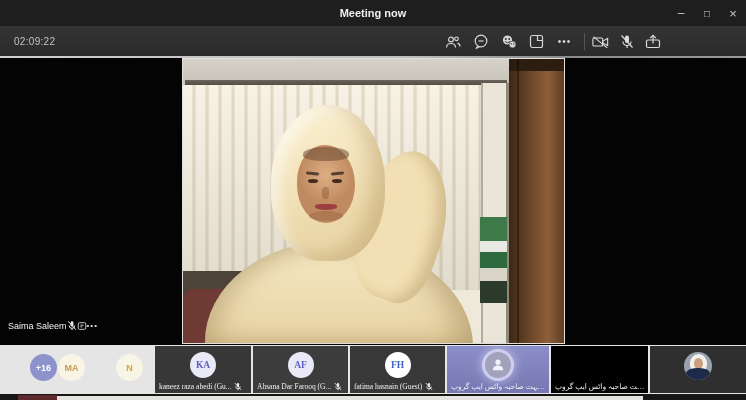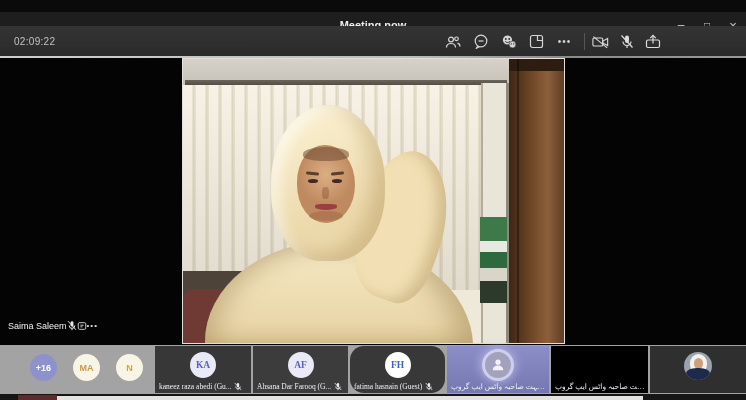--- a/index.html
+++ b/index.html
@@ -1,21 +1,21 @@
 <!DOCTYPE html>
 <html><head>
 <meta charset="utf-8">
 <style>
   html,body{margin:0;padding:0;background:#000;}
   *{box-sizing:border-box;}
   .window{position:relative;width:746px;height:400px;background:#0a0a0a;overflow:hidden;
           font-family:"Liberation Sans", sans-serif;-webkit-font-smoothing:antialiased;}
 
   
-  .titlebar{position:absolute;left:0;top:0;width:746px;height:26px;background:#1f1e1e;margin-top:12px;}
+  .titlebar{position:absolute;left:0;top:0;width:746px;height:26px;background:#1f1e1e;}
   .title{position:absolute;left:0;right:0;top:0;height:26px;line-height:26px;text-align:center;
          color:#efefef;font-size:11px;font-weight:700;}
   .winctl{position:absolute;top:0;height:26px;width:26px;color:#c9c9c9;font-size:12px;
           display:flex;align-items:center;justify-content:center;cursor:default;}
   .winctl.min{right:52px;} .winctl.max{right:26px;font-size:10px;} .winctl.close{right:0;font-size:13px;}
 
   
   .toolbar{position:absolute;left:0;top:26px;width:746px;height:31px;
            background:linear-gradient(#353434,#2b2a2a);padding-left:27px;}
   .timer{position:absolute;left:14px;top:0;height:31px;line-height:31px;color:#c3c3c3;font-size:10px;letter-spacing:.3px;}
@@ -84,31 +84,31 @@
   .face .lips{position:absolute;left:18px;top:59px;width:22px;height:6px;background:#9c3f41;
               border-radius:30% 30% 55% 55%;}
   .face .chin-sh{position:absolute;left:12px;top:66px;width:34px;height:10px;background:rgba(120,70,40,.25);
                  border-radius:50%;}
 
   .speaker-label{position:absolute;left:8px;top:262px;display:flex;align-items:center;gap:0;}
   .speaker-name{color:#f2f2f2;font-size:9px;}
   .lbl-dots{color:#ddd;font-size:8px;letter-spacing:1px;}
 
   
-  .filmstrip{position:absolute;left:0;top:345px;width:746px;height:49px;background:#a3a3a3;}
+  .filmstrip{position:absolute;left:0;top:345px;width:746px;height:49px;background:#e5e5e5;}
   .circ{position:absolute;top:9px;width:27px;height:27px;border-radius:50%;display:flex;align-items:center;
         justify-content:center;font-size:9px;font-weight:700;}
   .c-overflow{left:30px;background:#8d92cc;color:#fff;}
-  .c-ma{left:73px;background:#f8f4e6;color:#c99a4e;}
+  .c-ma{left:58px;background:#f8f4e6;color:#c99a4e;}
   .c-n{left:116px;background:#f8f4e6;color:#d1a928;}
 
   .tile{position:absolute;top:1px;height:47px;font-family:Liberation Serif, serif;}
   .t-ka{left:155px;width:96px;background:#373737;}
   .t-af{left:253px;width:95px;background:#3c3c3c;}
-  .t-fh{left:350px;width:95px;background:#383838;border-radius:14px;}
+  .t-fh{left:350px;width:95px;background:#383838;}
   .t-sel{left:447px;width:102px;background:linear-gradient(#8b8ec7,#7477b1);}
   .t-blk{left:551px;width:97px;background:#000;}
   .t-photo{left:650px;width:96px;background:#2f2f2f;}
   .tile .avatar{position:absolute;left:50%;top:6px;transform:translateX(-50%);width:26px;height:26px;
                 border-radius:50%;display:flex;align-items:center;justify-content:center;
                 font-size:9.5px;font-weight:700;background:#eae9f7;}
   .t-ka .avatar{color:#5b5fc7;} .t-af .avatar{color:#5b5fc7;} .t-fh .avatar{background:#fff;color:#3f63c9;}
   .tile-label{position:absolute;left:4px;right:2px;bottom:2px;display:flex;align-items:center;gap:3px;}
   .tile-name{color:#f0f0f0;font-size:7.5px;white-space:nowrap;overflow:hidden;text-overflow:ellipsis;flex:0 1 auto;}
   .sel-avatar{position:absolute;left:50%;top:3px;transform:translateX(-50%);width:32px;height:32px;border-radius:50%;

